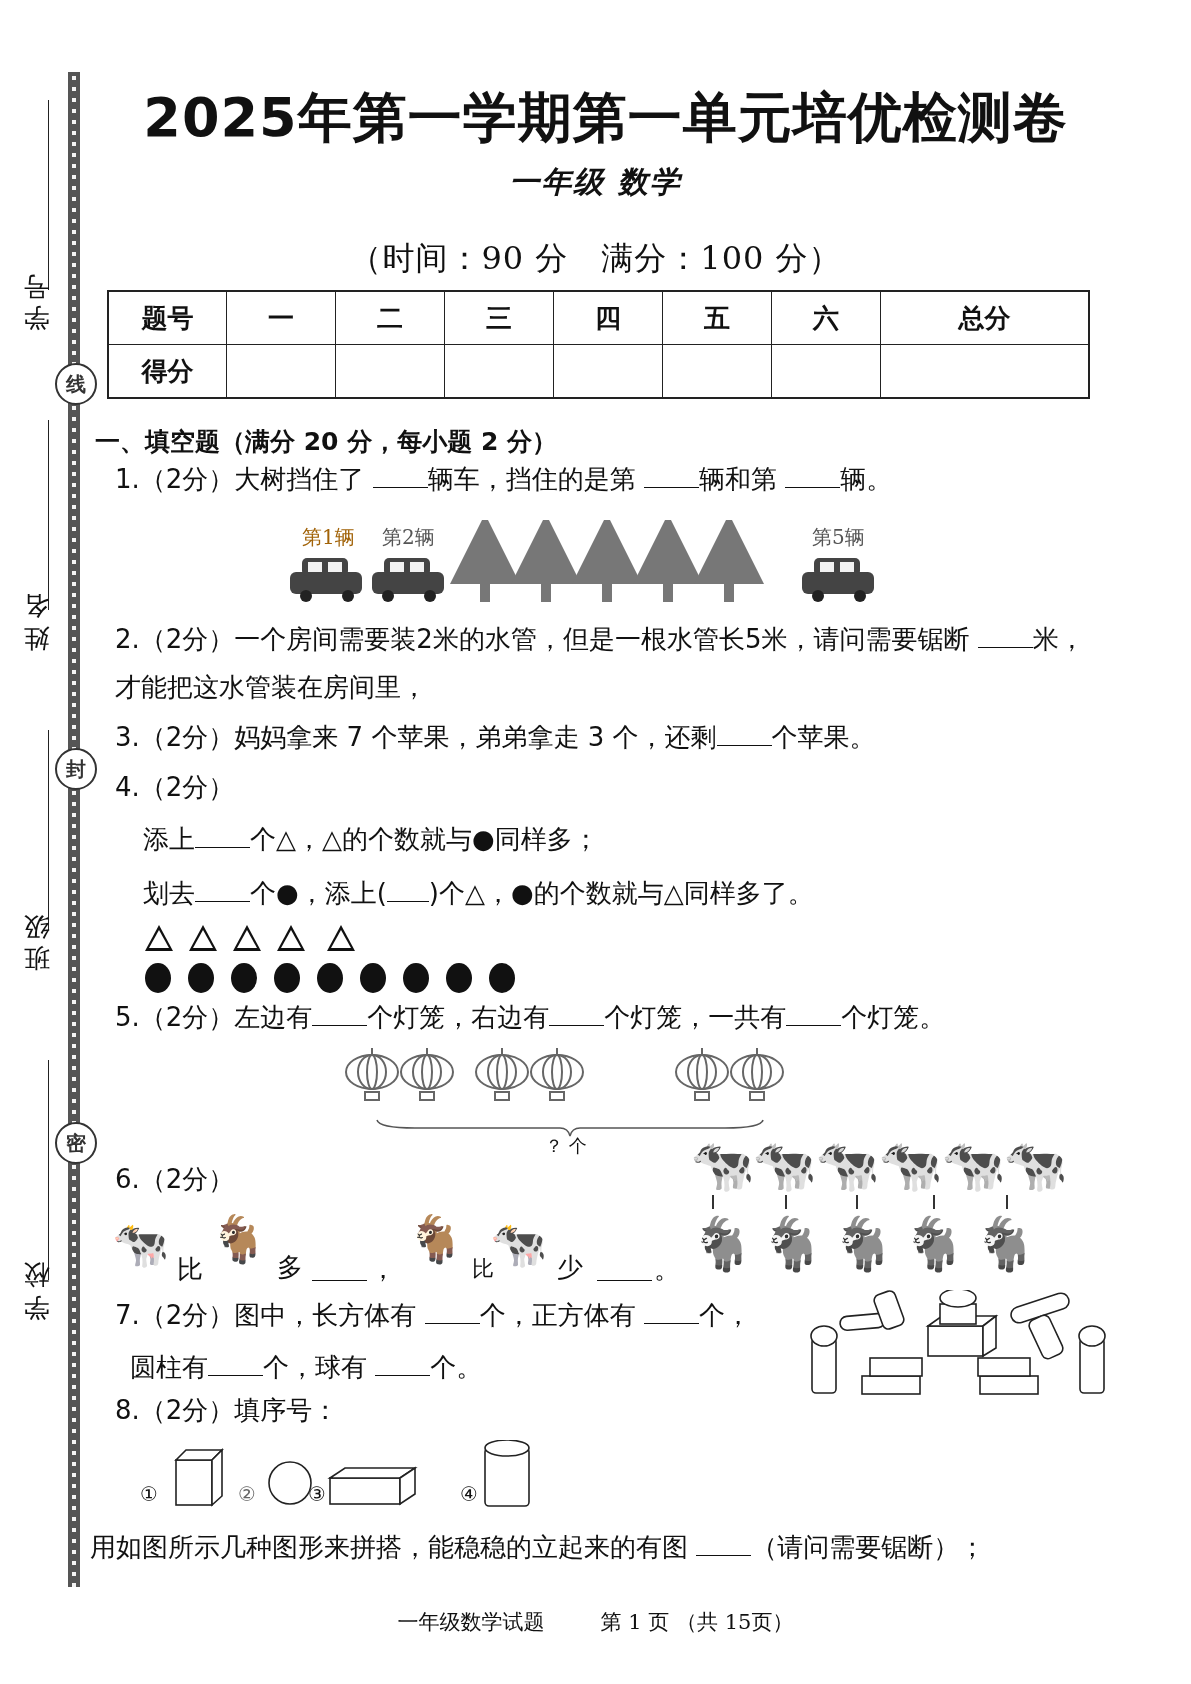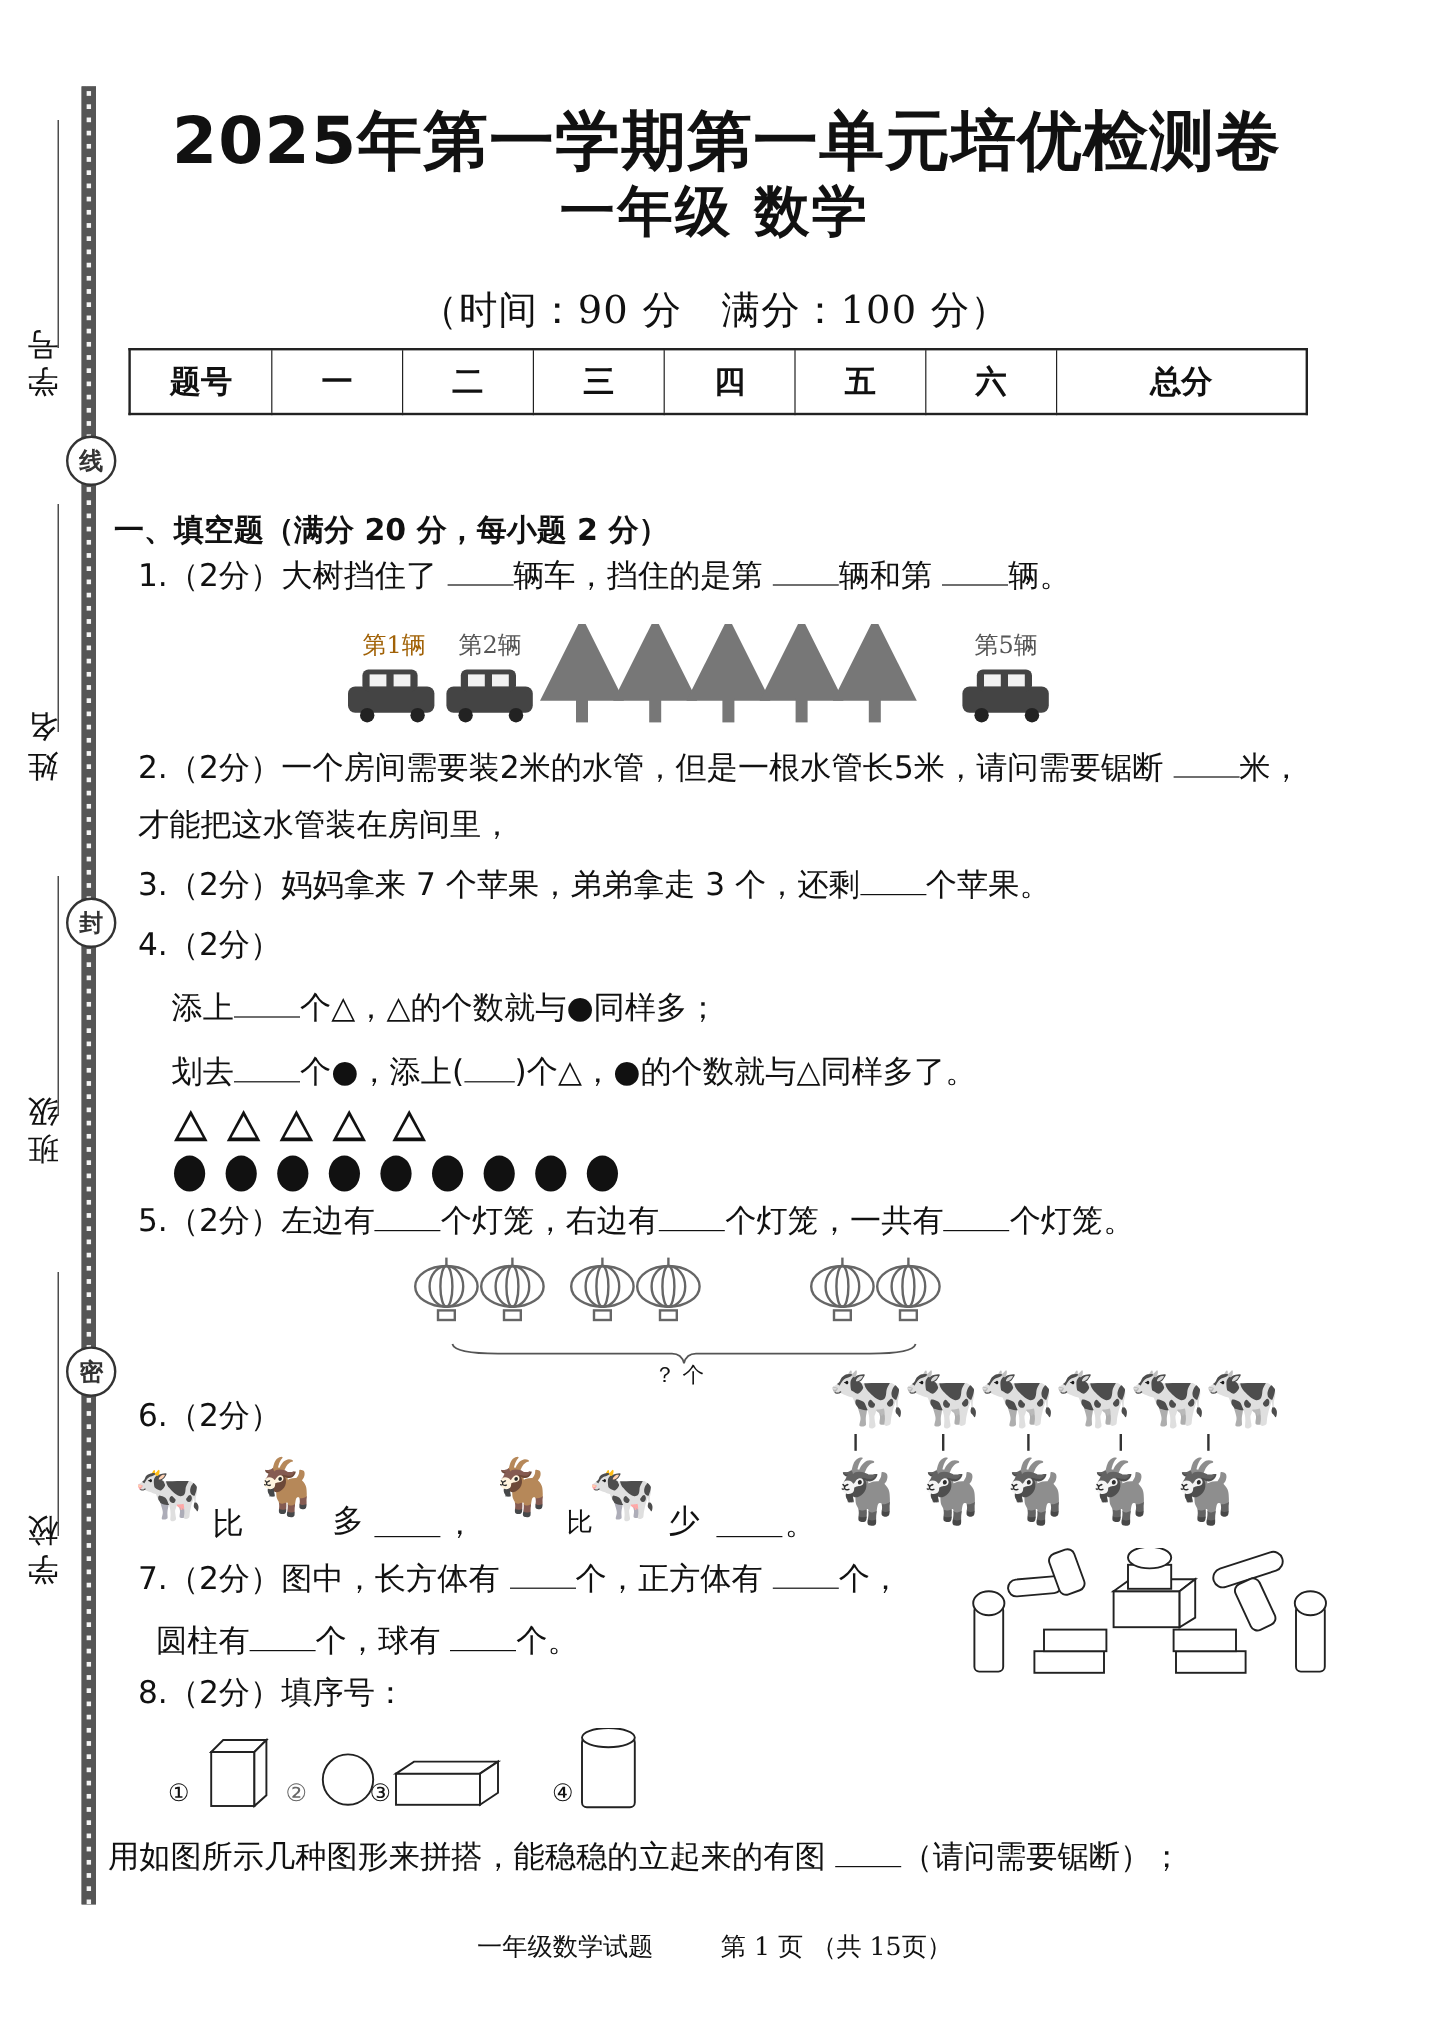--- a/index.html
+++ b/index.html
@@ -13,21 +13,21 @@
     background-size: 4px 11px; background-repeat: repeat-y; background-position: center top;
     border-left: 4px solid #555; border-right: 4px solid #555; box-sizing: border-box; }
   .seal { width: 38px; height: 38px; border-radius: 50%; border: 2px solid #333; background: #fff;
     left: 55px; font-size: 20px; display: flex; align-items: center; justify-content: center; font-weight: bold; color:#333; }
   .side-line { left: 48px; width: 1px; background: #222; }
   .side-label { left: 18px; width: 40px; writing-mode: vertical-rl; transform: rotate(180deg);
     font-size: 26px; letter-spacing: 12px; text-align: center; }
 
   .title { left: 0; width: 1191px; text-align: center; }
   .t1 { top: 82px; font-size: 54px; font-weight: bold; letter-spacing: 1px; padding-left: 10px; }
-  .t2 { top: 146px; font-size: 46px; font-weight: bold; letter-spacing: 2px; }
+  .t2 { top: 162px; font-size: 30px; font-weight: bold; letter-spacing: 2px; font-style: italic; }
   .t3 { top: 237px; font-size: 32px; font-family: "DejaVu Serif", "Liberation Serif", serif; letter-spacing: 1px; }
 
   table.score { position: absolute; left: 107px; top: 290px; width: 983px; border-collapse: collapse; }
   table.score td { border: 1.5px solid #222; height: 50px; text-align: center; font-size: 26px; }
   table.score { border: 2.5px solid #222; font-weight: bold; }
 
   .q { left: 115px; font-size: 26px; white-space: nowrap; }
   .sec { left: 95px; top: 425px; font-size: 25px; font-weight: bold; }
   .blank { display: inline-block; border-bottom: 1.5px solid #111; vertical-align: baseline; height: 24px; }
   .b55 { width: 55px; }
@@ -64,20 +64,30 @@
   <tbody>
       <tr>
     <td style="width:115px">题号</td>
     <td>一</td>
     <td>二</td>
     <td>三</td>
     <td>四</td>
     <td>五</td>
     <td>六</td>
     <td>总分</td>
+  </tr>
+  <tr>
+    <td>得分</td>
+    <td></td>
+    <td></td>
+    <td></td>
+    <td></td>
+    <td></td>
+    <td></td>
+    <td></td>
   </tr>
 </tbody>
   </table>
 
 <div class="abs sec">一、填空题（满分 20 分，每小题 2 分）</div>
 
 <div class="abs q" style="top:462px;">
   <span>1.</span><span>（2分）</span><span>大树挡住了 </span><span class="blank b55"></span><span>辆车，挡住的是第 </span><span class="blank b55"></span><span>辆和第 </span><span class="blank b55"></span><span>辆。</span>
 </div>
 <div class="abs" style="left:290px;top:520px;width:600px;height:85px;">

